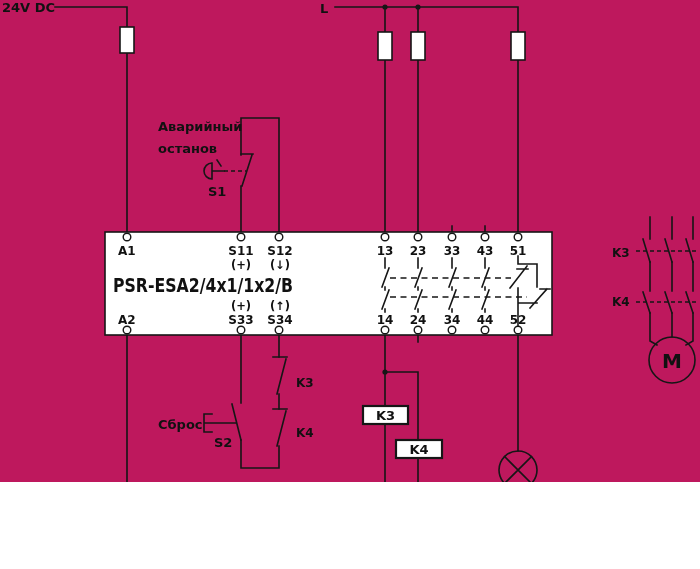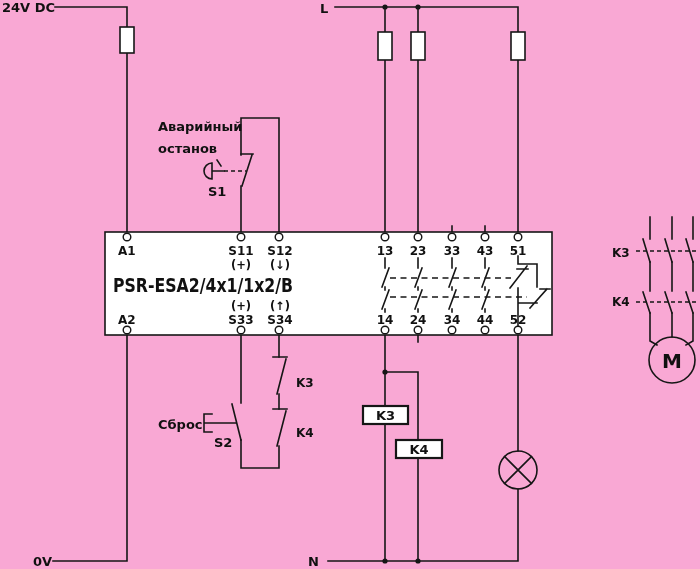--- a/index.html
+++ b/index.html
@@ -1,16 +1,16 @@
 <!DOCTYPE html>
 <html><head>
 <meta charset="utf-8">
 <style>
   html,body{margin:0;padding:0;background:#fff;}
-  .stage{position:relative;width:700px;height:569px;background:#f9a8d4;overflow:hidden;text-align:center;}
+  .stage{position:relative;width:700px;height:482px;background:#be185d;overflow:hidden;text-align:center;}
   svg{display:block;}
   .w{stroke:#161616;stroke-width:1.6;fill:none;stroke-linecap:square;}
   .dash{stroke:#161616;stroke-width:1.4;fill:none;stroke-dasharray:6 4.5;}
   .dash2{stroke:#161616;stroke-width:1.4;fill:none;stroke-dasharray:4 3;}
   .sym{stroke:#161616;stroke-width:1.6;fill:none;stroke-linecap:square;}
   .boxfill{fill:#ffffff;stroke:#161616;stroke-width:1.6;}
   .coil{fill:#ffffff;stroke:#161616;stroke-width:2.2;}
   .term{fill:#ffffff;stroke:#161616;stroke-width:1.4;}
   .dot{fill:#161616;stroke:none;}
   .t{font-family:"DejaVu Sans","Liberation Sans",sans-serif;font-weight:bold;fill:#111111;}

